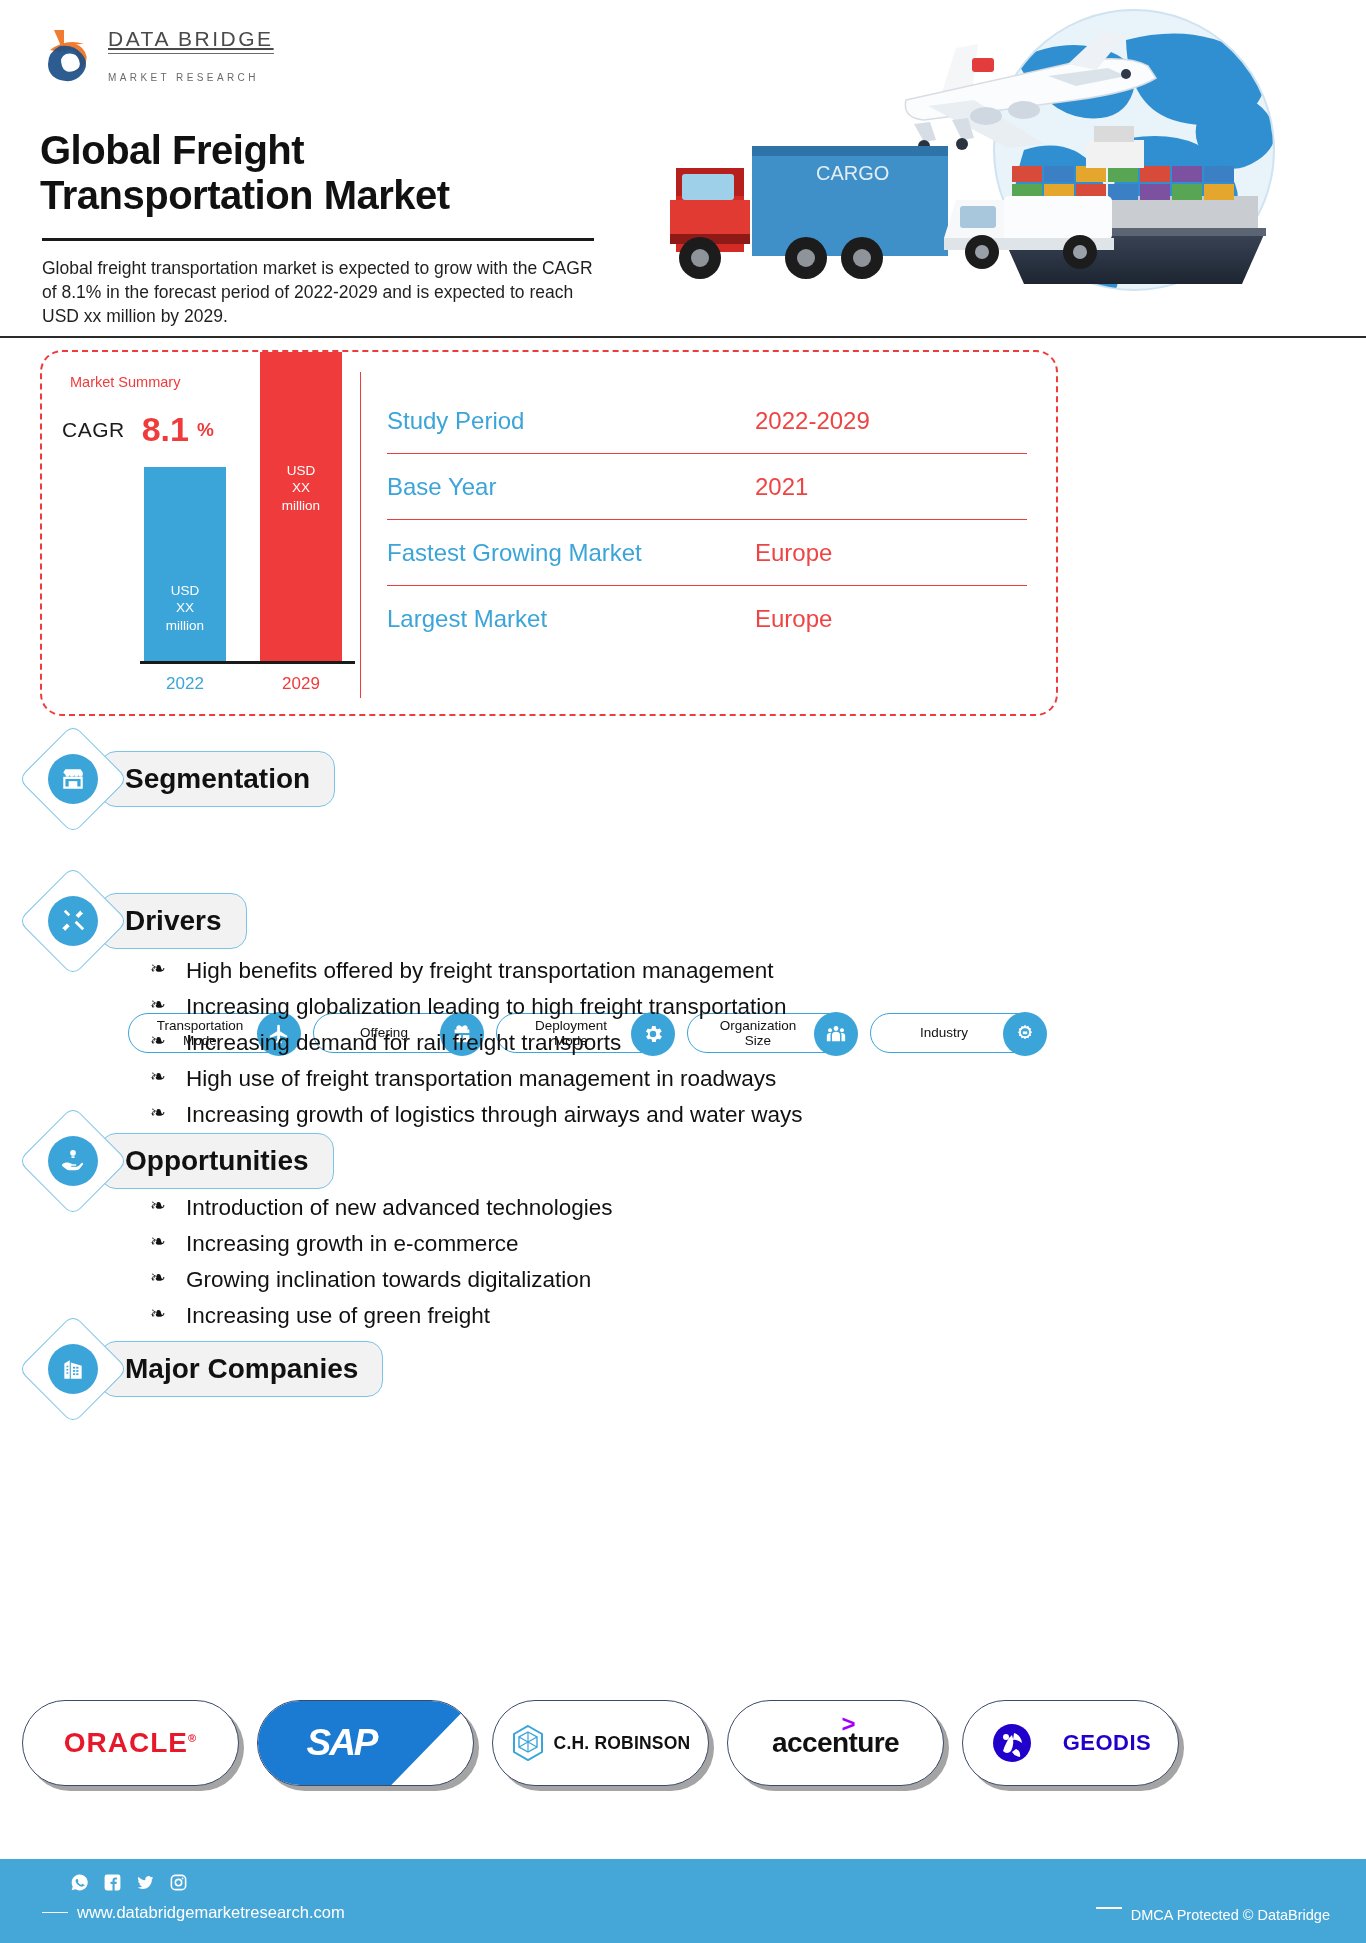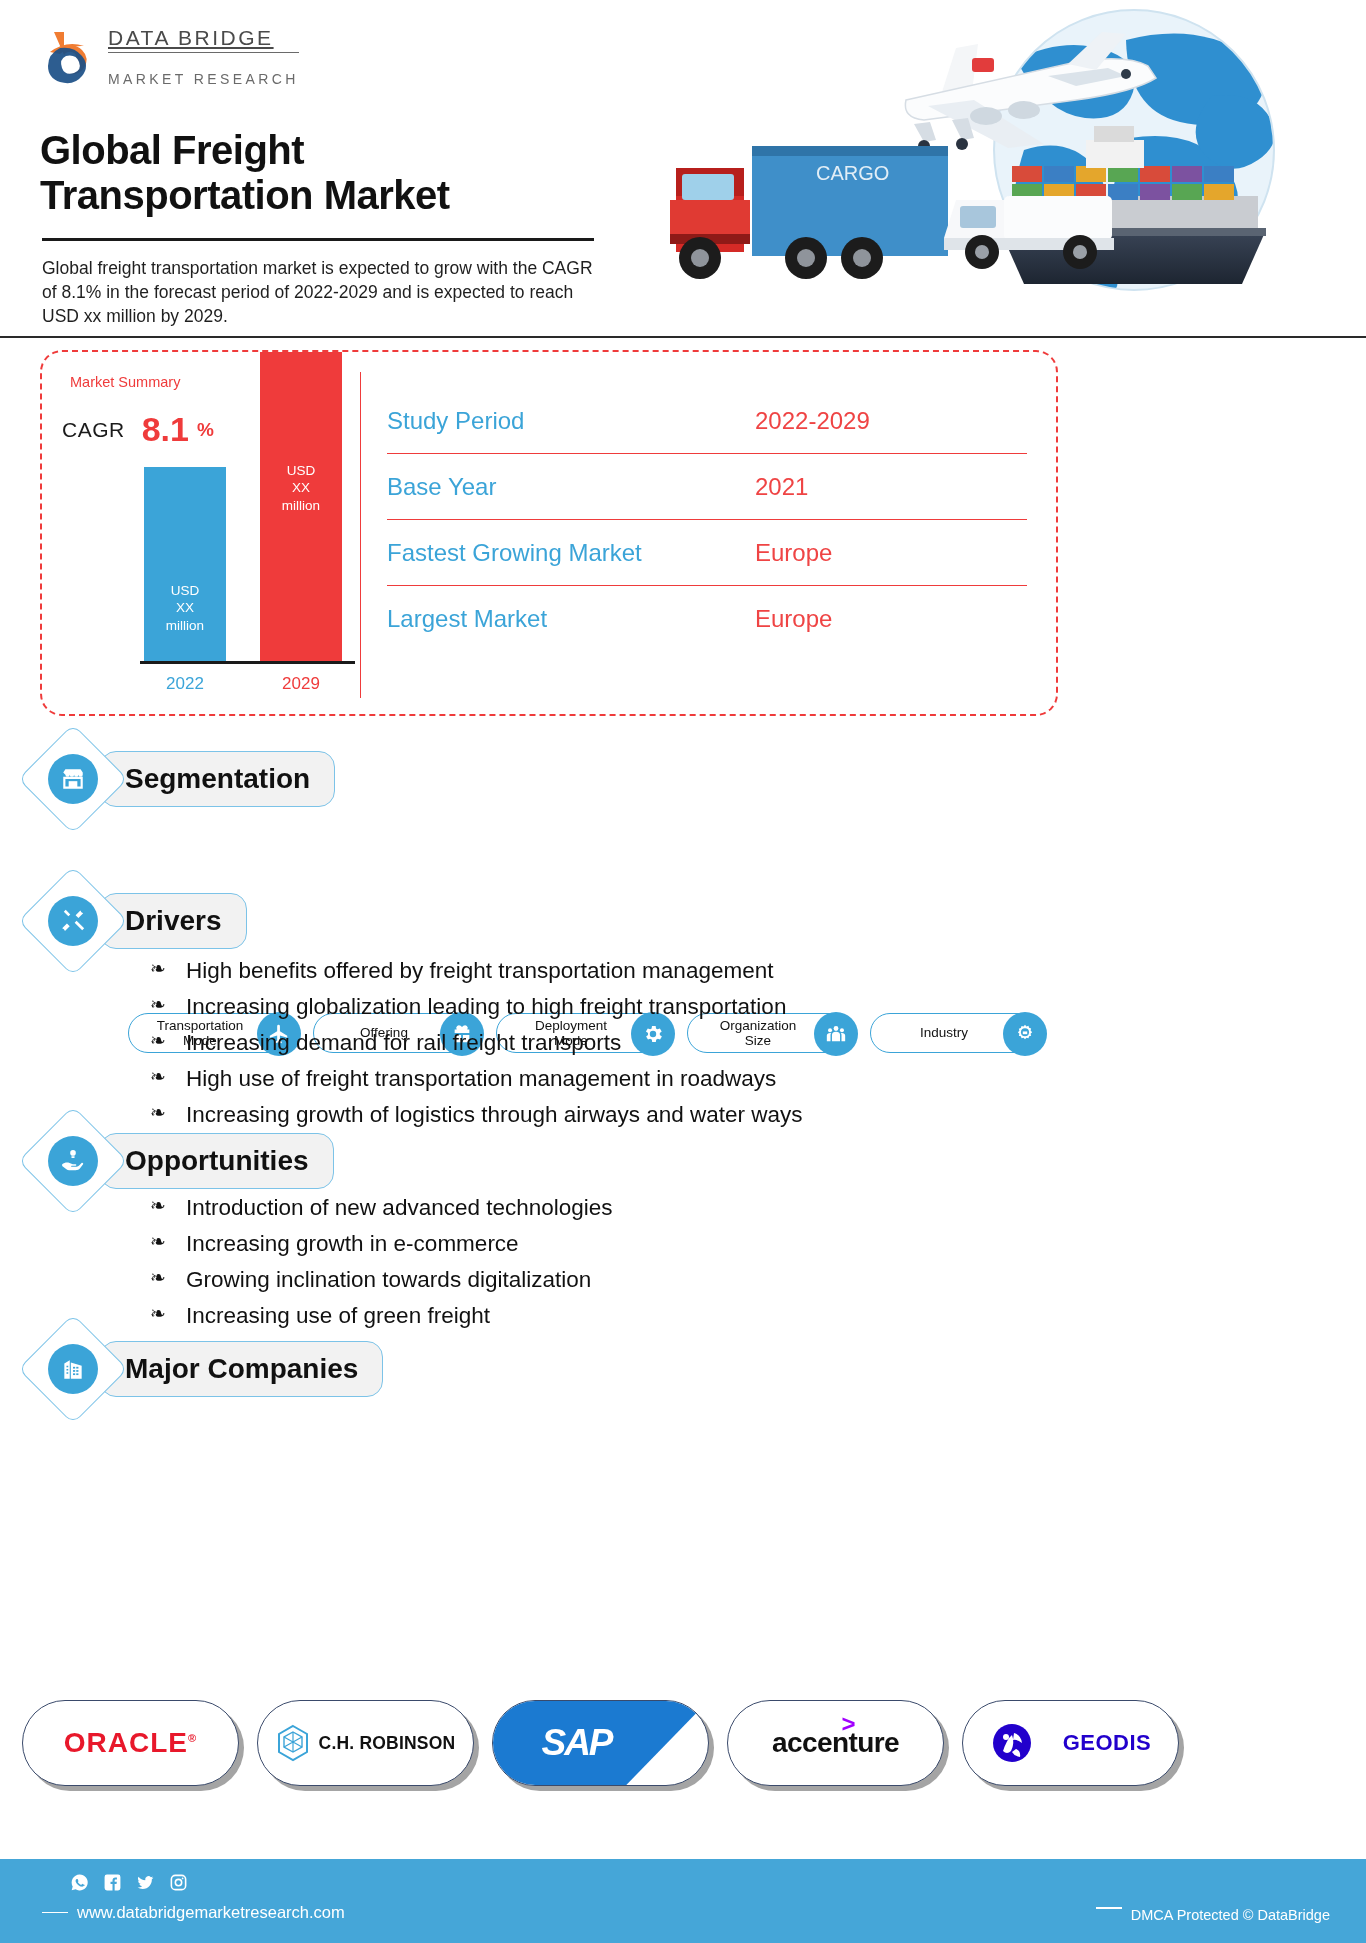--- a/index.html
+++ b/index.html
@@ -22,21 +22,21 @@
     position: absolute; left: 46px; top: 26px;
     display: flex; align-items: center; gap: 10px;
   }
   .logo-mark { width: 52px; height: 58px; position: relative; }
   .logo-txt { display: flex; flex-direction: column; justify-content: center; }
   .logo-main {
     font-size: 21px; letter-spacing: 2.5px; color: #4a4a4a;
     border-bottom: 1.5px solid #6a6a6a; padding-bottom: 2px; text-decoration: underline;
   }
   .logo-sub {
-    font-size: 14px; letter-spacing: 3.4px; color: #6a6a6a;
+    font-size: 10px; letter-spacing: 3.4px; color: #6a6a6a;
     margin-top: 18px;
   }
 
   .hero-title {
     position: absolute; left: 40px; top: 128px;
     font-size: 40px; font-weight: bold; line-height: 1.13;
     color: #111; letter-spacing: -0.5px;
     width: 570px;
   }
   .title-rule {
@@ -501,35 +501,35 @@
   <div class="sec-pill">Major Companies</div>
 </div>
 
 <div class="logo-row">
   <div class="logo-card">
     <span class="l-oracle">
       <span>ORACLE</span><sup style="font-size:11px">®</sup>
     </span>
   </div>
 
+  <div class="logo-card" style="padding:0">
+    <div class="l-sap">
+        <span>SAP</span>
+      </div>
+  </div>
+
   <div class="logo-card">
     <span class="l-chr">
       <svg width="34" height="38" viewBox="0 0 34 38">
         <path d="M17 2 L31 10 V28 L17 36 L3 28 V10 Z" fill="none" stroke="#3ba4d8" stroke-width="2"></path>
         <path d="M17 8 L26 13 V23 L17 28 L8 23 V13 Z" fill="none" stroke="#3ba4d8" stroke-width="1.4"></path>
         <path d="M17 8 V28 M8 13 L26 23 M26 13 L8 23" stroke="#3ba4d8" stroke-width="1.2"></path>
       </svg>
       <span class="l-chr-txt">C.H. ROBINSON</span>
     </span>
-  </div>
-
-  <div class="logo-card" style="padding:0">
-    <div class="l-sap">
-        <span>SAP</span>
-      </div>
   </div>
 
   <div class="logo-card">
     <span class="l-acc">
       <span class="arrow">&gt;</span>
       <span>accenture</span>
     </span>
   </div>
 
   <div class="logo-card">

